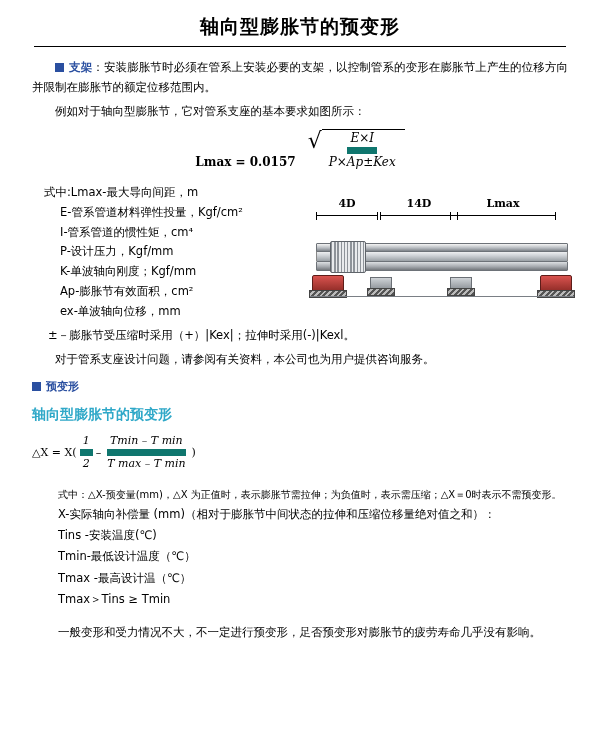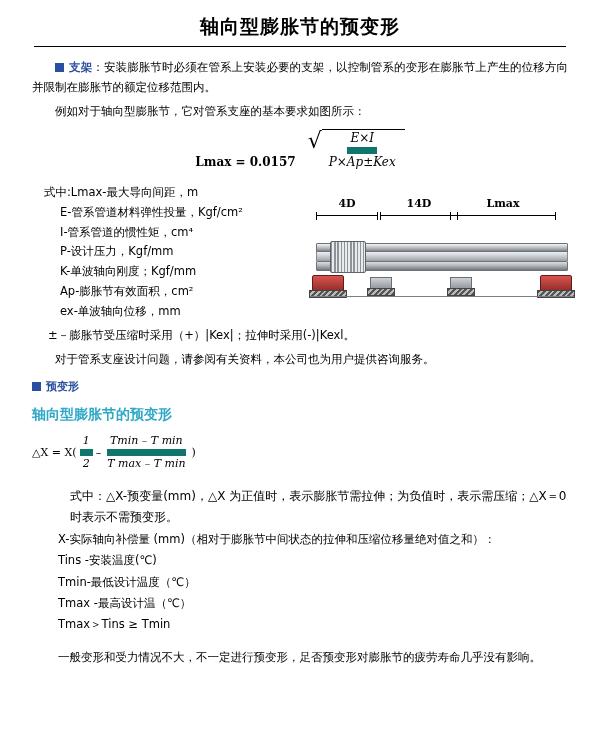--- a/index.html
+++ b/index.html
@@ -305,23 +305,23 @@
     display: flex;
     align-items: center;
     gap: 3px;
   }
   .note-list div {
     line-height: 1.85;
     font-size: 11.5px;
     margin-left: 26px;
   }
   .note-lead {
-    margin-left: 38px;
+    margin-left: 26px;
     line-height: 1.8;
-    font-size: 12px;
+    font-size: 10px;
   }
   .tail-note {
     margin-left: 26px;
     line-height: 1.8;
     font-size: 11.5px;
     margin-top: 12px;
   }
 </style>
 </head>
 <body>

